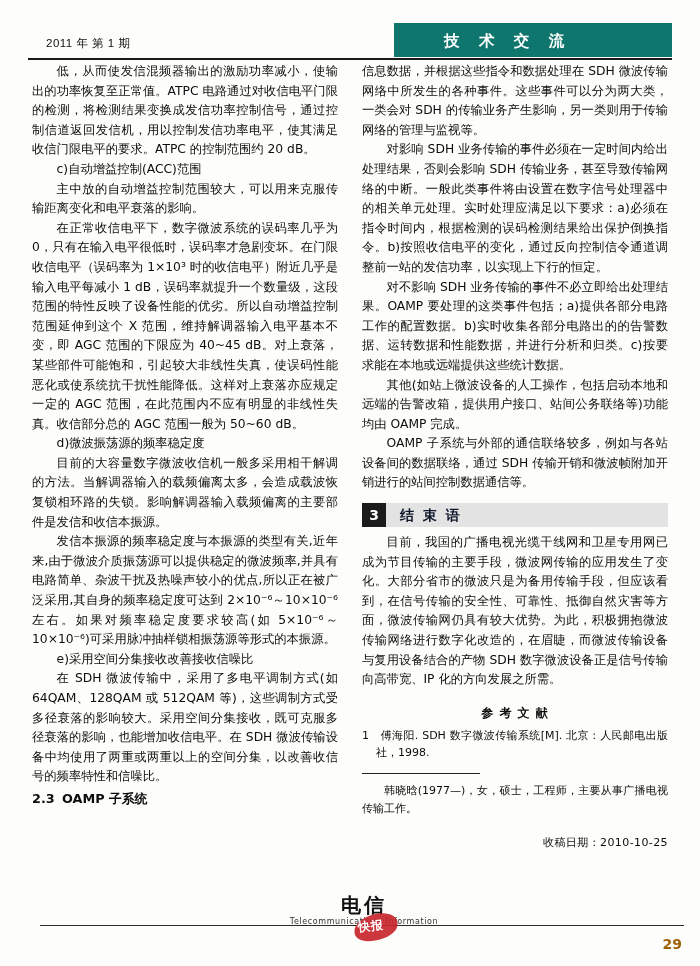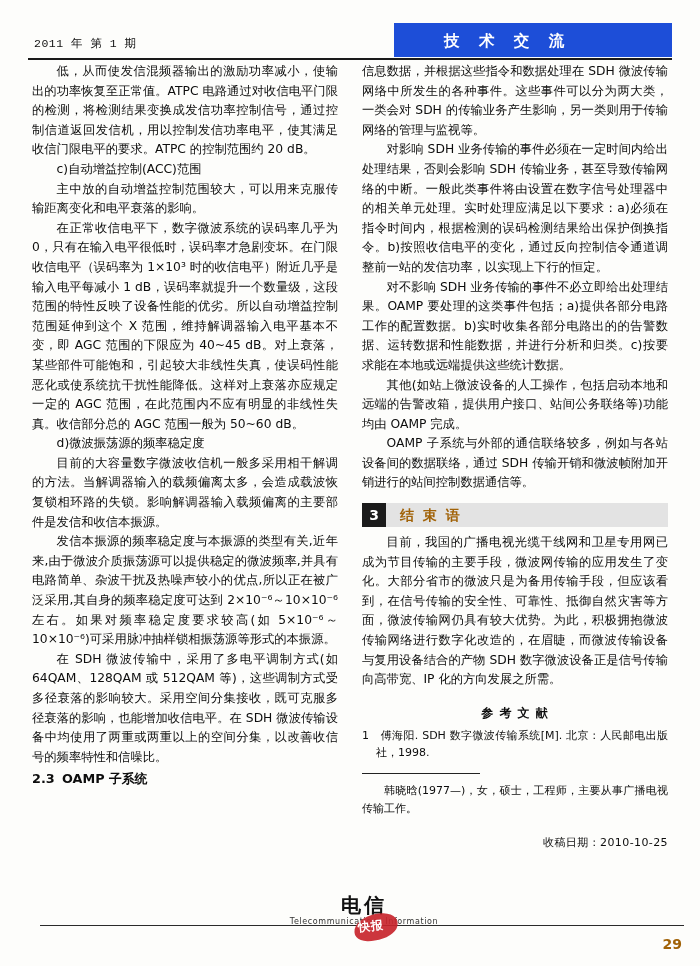--- a/index.html
+++ b/index.html
@@ -33,33 +33,33 @@
     position: absolute;
     top: 40px;
     left: 28px;
     width: 644px;
     height: 2px;
     background: #1a1a1a;
   }
   .issue-line {
     position: absolute;
     top: 18px;
-    left: 34px;
+    left: 46px;
     font-size: 11.5px;
     letter-spacing: 0.5px;
     color: #111;
-    font-family: Liberation Mono, monospace;
+    font-family: Liberation Sans, sans-serif;
   }
   .header-tab {
     position: absolute;
     top: 5px;
     left: 394px;
     width: 278px;
     height: 34px;
-    background: #1d4ed8;
+    background: #0f766e;
   }
   .header-tab span {
     position: absolute;
     top: 8px;
     left: 50px;
     color: #fff;
     font-size: 15.5px;
     letter-spacing: 7px;
     font-weight: bold;
   }
@@ -112,21 +112,21 @@
     text-align: center;
     line-height: 24px;
   }
   .boxhead .bartext {
     position: absolute;
     left: 24px; top: 0;
     height: 24px;
     line-height: 24px;
     width: 282px;
     background: #e3e3e3;
-    color: #a16207;
+    color: #0f172a;
     font-size: 14px;
     font-weight: bold;
     padding-left: 14px;
     box-sizing: border-box;
     letter-spacing: 2px;
   }
   
   .refs-title {
     margin: 14px 0 4px 0;
     text-align: center;
@@ -243,20 +243,21 @@
     <p class="para">低，从而使发信混频器输出的激励功率减小，使输出的功率恢复至正常值。ATPC 电路通过对收信电平门限的检测，将检测结果变换成发信功率控制信号，通过控制信道返回发信机，用以控制发信功率电平，使其满足收信门限电平的要求。ATPC 的控制范围约 20 dB。</p>
 
     <p class="sub">c)自动增益控制(ACC)范围</p>
     <p class="para">主中放的自动增益控制范围较大，可以用来克服传输距离变化和电平衰落的影响。</p>
     <p class="para">在正常收信电平下，数字微波系统的误码率几乎为 0，只有在输入电平很低时，误码率才急剧变坏。在门限收信电平（误码率为 1×10³ 时的收信电平）附近几乎是输入电平每减小 1 dB，误码率就提升一个数量级，这段范围的特性反映了设备性能的优劣。所以自动增益控制范围延伸到这个 X 范围，维持解调器输入电平基本不变，即 AGC 范围的下限应为 40~45 dB。对上衰落，某些部件可能饱和，引起较大非线性失真，使误码性能恶化或使系统抗干扰性能降低。这样对上衰落亦应规定一定的 AGC 范围，在此范围内不应有明显的非线性失真。收信部分总的 AGC 范围一般为 50~60 dB。</p>
 
     <p class="sub">d)微波振荡源的频率稳定度</p>
     <p class="para">目前的大容量数字微波收信机一般多采用相干解调的方法。当解调器输入的载频偏离太多，会造成载波恢复锁相环路的失锁。影响解调器输入载频偏离的主要部件是发信和收信本振源。</p>
     <p class="para">发信本振源的频率稳定度与本振源的类型有关,近年来,由于微波介质振荡源可以提供稳定的微波频率,并具有电路简单、杂波干扰及热噪声较小的优点,所以正在被广泛采用,其自身的频率稳定度可达到 2×10⁻⁶～10×10⁻⁶ 左右。如果对频率稳定度要求较高(如 5×10⁻⁶～10×10⁻⁶)可采用脉冲抽样锁相振荡源等形式的本振源。</p>
 
+    <p class="sub">e)采用空间分集接收改善接收信噪比</p>
     <p class="para">在 SDH 微波传输中，采用了多电平调制方式(如 64QAM、128QAM 或 512QAM 等)，这些调制方式受多径衰落的影响较大。采用空间分集接收，既可克服多径衰落的影响，也能增加收信电平。在 SDH 微波传输设备中均使用了两重或两重以上的空间分集，以改善收信号的频率特性和信噪比。</p>
 
     <p class="h-sec"><span class="num">2.3</span><span>OAMP 子系统</span></p>
   </div>
 
   <div class="col col-right">
 
     <p class="para noindent">信息数据，并根据这些指令和数据处理在 SDH 微波传输网络中所发生的各种事件。这些事件可以分为两大类，一类会对 SDH 的传输业务产生影响，另一类则用于传输网络的管理与监视等。</p>
     <p class="para">对影响 SDH 业务传输的事件必须在一定时间内给出处理结果，否则会影响 SDH 传输业务，甚至导致传输网络的中断。一般此类事件将由设置在数字信号处理器中的相关单元处理。实时处理应满足以下要求：a)必须在指令时间内，根据检测的误码检测结果给出保护倒换指令。b)按照收信电平的变化，通过反向控制信令通道调整前一站的发信功率，以实现上下行的恒定。</p>
     <p class="para">对不影响 SDH 业务传输的事件不必立即给出处理结果。OAMP 要处理的这类事件包括；a)提供各部分电路工作的配置数据。b)实时收集各部分电路出的的告警数据、运转数据和性能数据，并进行分析和归类。c)按要求能在本地或远端提供这些统计数据。</p>

